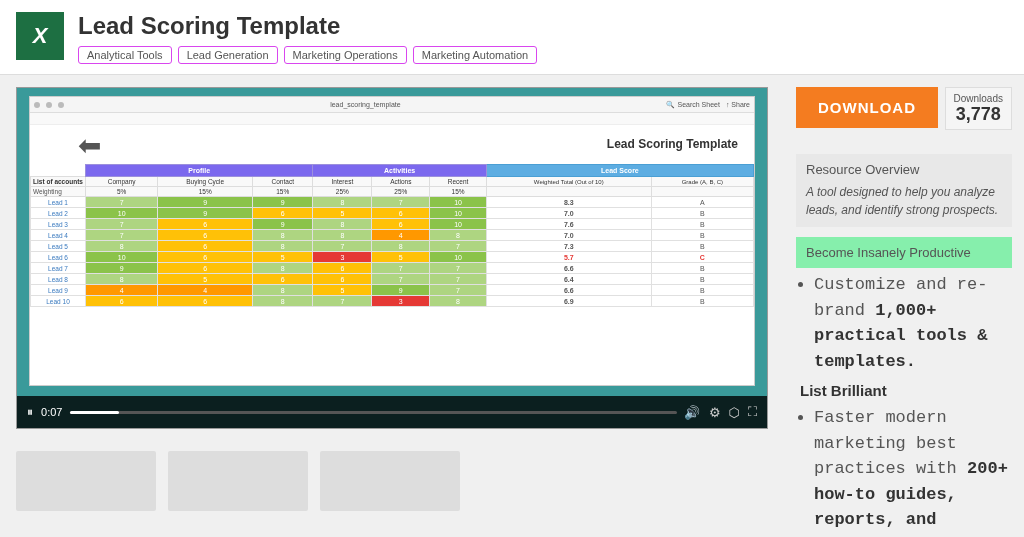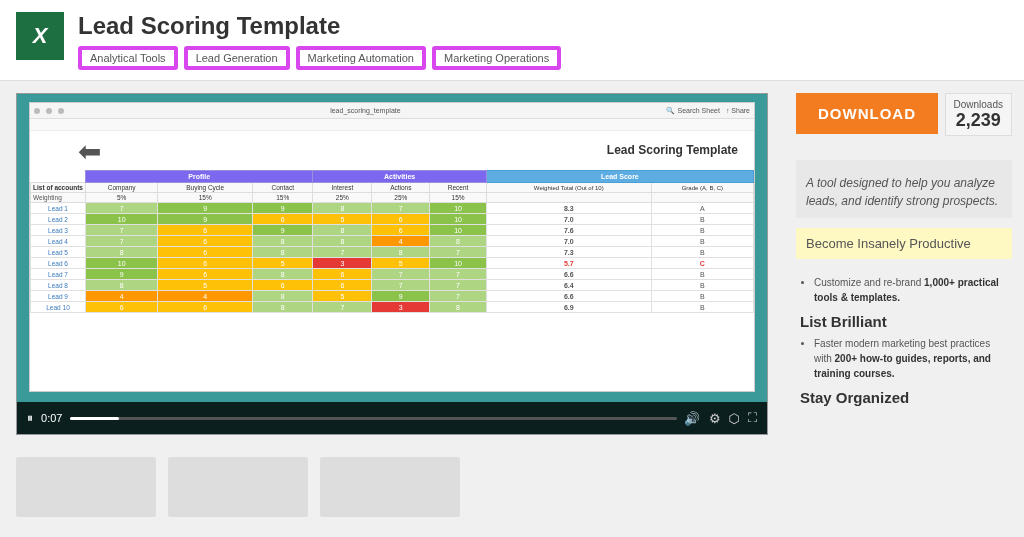--- a/index.html
+++ b/index.html
@@ -48,21 +48,21 @@
       margin-bottom: 6px;
     }
 
     .tags-row {
       display: flex;
       gap: 6px;
       flex-wrap: wrap;
     }
 
     .tag {
-      border: 4px solid #d946ef;
+      border: 1px solid #d946ef;
       border-radius: 3px;
       padding: 2px 8px;
       font-size: 11px;
       color: #555;
       background: #fff;
     }
 
     .main-content {
       display: flex;
       gap: 0;
@@ -313,39 +313,40 @@
       line-height: 1.5;
       padding: 6px 0 0;
       font-style: italic;
     }
 
     .productivity-section {
       padding: 0;
     }
 
     .productivity-title {
-      background: #fef9c3;
+      background: #86efac;
       padding: 8px 10px;
       font-size: 13px;
       color: #555;
-      margin-bottom: 16px;
+      margin-bottom: 4px;
     }
 
     .section-heading {
       font-size: 15px;
       font-weight: bold;
       color: #333;
       margin-bottom: 6px;
     }
 
     .section-text {
-      font-size: 10px;
+      font-size: 17px;
       color: #555;
       line-height: 1.5;
       margin-bottom: 8px;
+      font-family: Liberation Mono, monospace;
     }
 
     .section-text li {
       margin-left: 14px;
       list-style: disc;
     }
 
     .section-text strong {
       font-weight: bold;
       color: #333;
@@ -365,22 +366,22 @@
 
   <div class="header-area">
     <div class="excel-icon">
       <span>X</span>
     </div>
     <div class="title-area">
       <div class="page-title">Lead Scoring Template</div>
       <div class="tags-row">
         <span class="tag">Analytical Tools</span>
         <span class="tag">Lead Generation</span>
+        <span class="tag">Marketing Operations</span>
         <span class="tag">Marketing Automation</span>
-        <span class="tag">Marketing Operations</span>
       </div>
     </div>
   </div>
 
   <div class="main-content">
 
     <div class="left-content">
 
       <div class="video-container">
         <div class="video-preview">
@@ -578,25 +579,26 @@
           <div class="related-card"></div>
         </div>
       </div>
     </div>
 
     <div class="right-sidebar">
       <div class="dl-area">
         <button class="download-btn">DOWNLOAD</button>
         <div class="downloads-box">
           <span style="font-size:10px; color:#555;">Downloads</span>
-          <span class="downloads-count">2,239</span>
+          <span class="downloads-count">3,778</span>
         </div>
       </div>
 
       <div class="resource-section">
+        <div class="resource-section-title">Resource Overview</div>
         <div class="resource-desc">A tool designed to help you analyze leads, and identify strong prospects.</div>
       </div>
 
       <div class="productivity-section">
         <div class="productivity-title">Become Insanely Productive</div>
         <div style="padding: 0 4px;">
           <ul class="section-text">
             <li><span>Customize and re-brand </span><strong>1,000+ practical tools &amp; templates.</strong></li>
           </ul>
           <div class="section-heading">List Brilliant</div>

